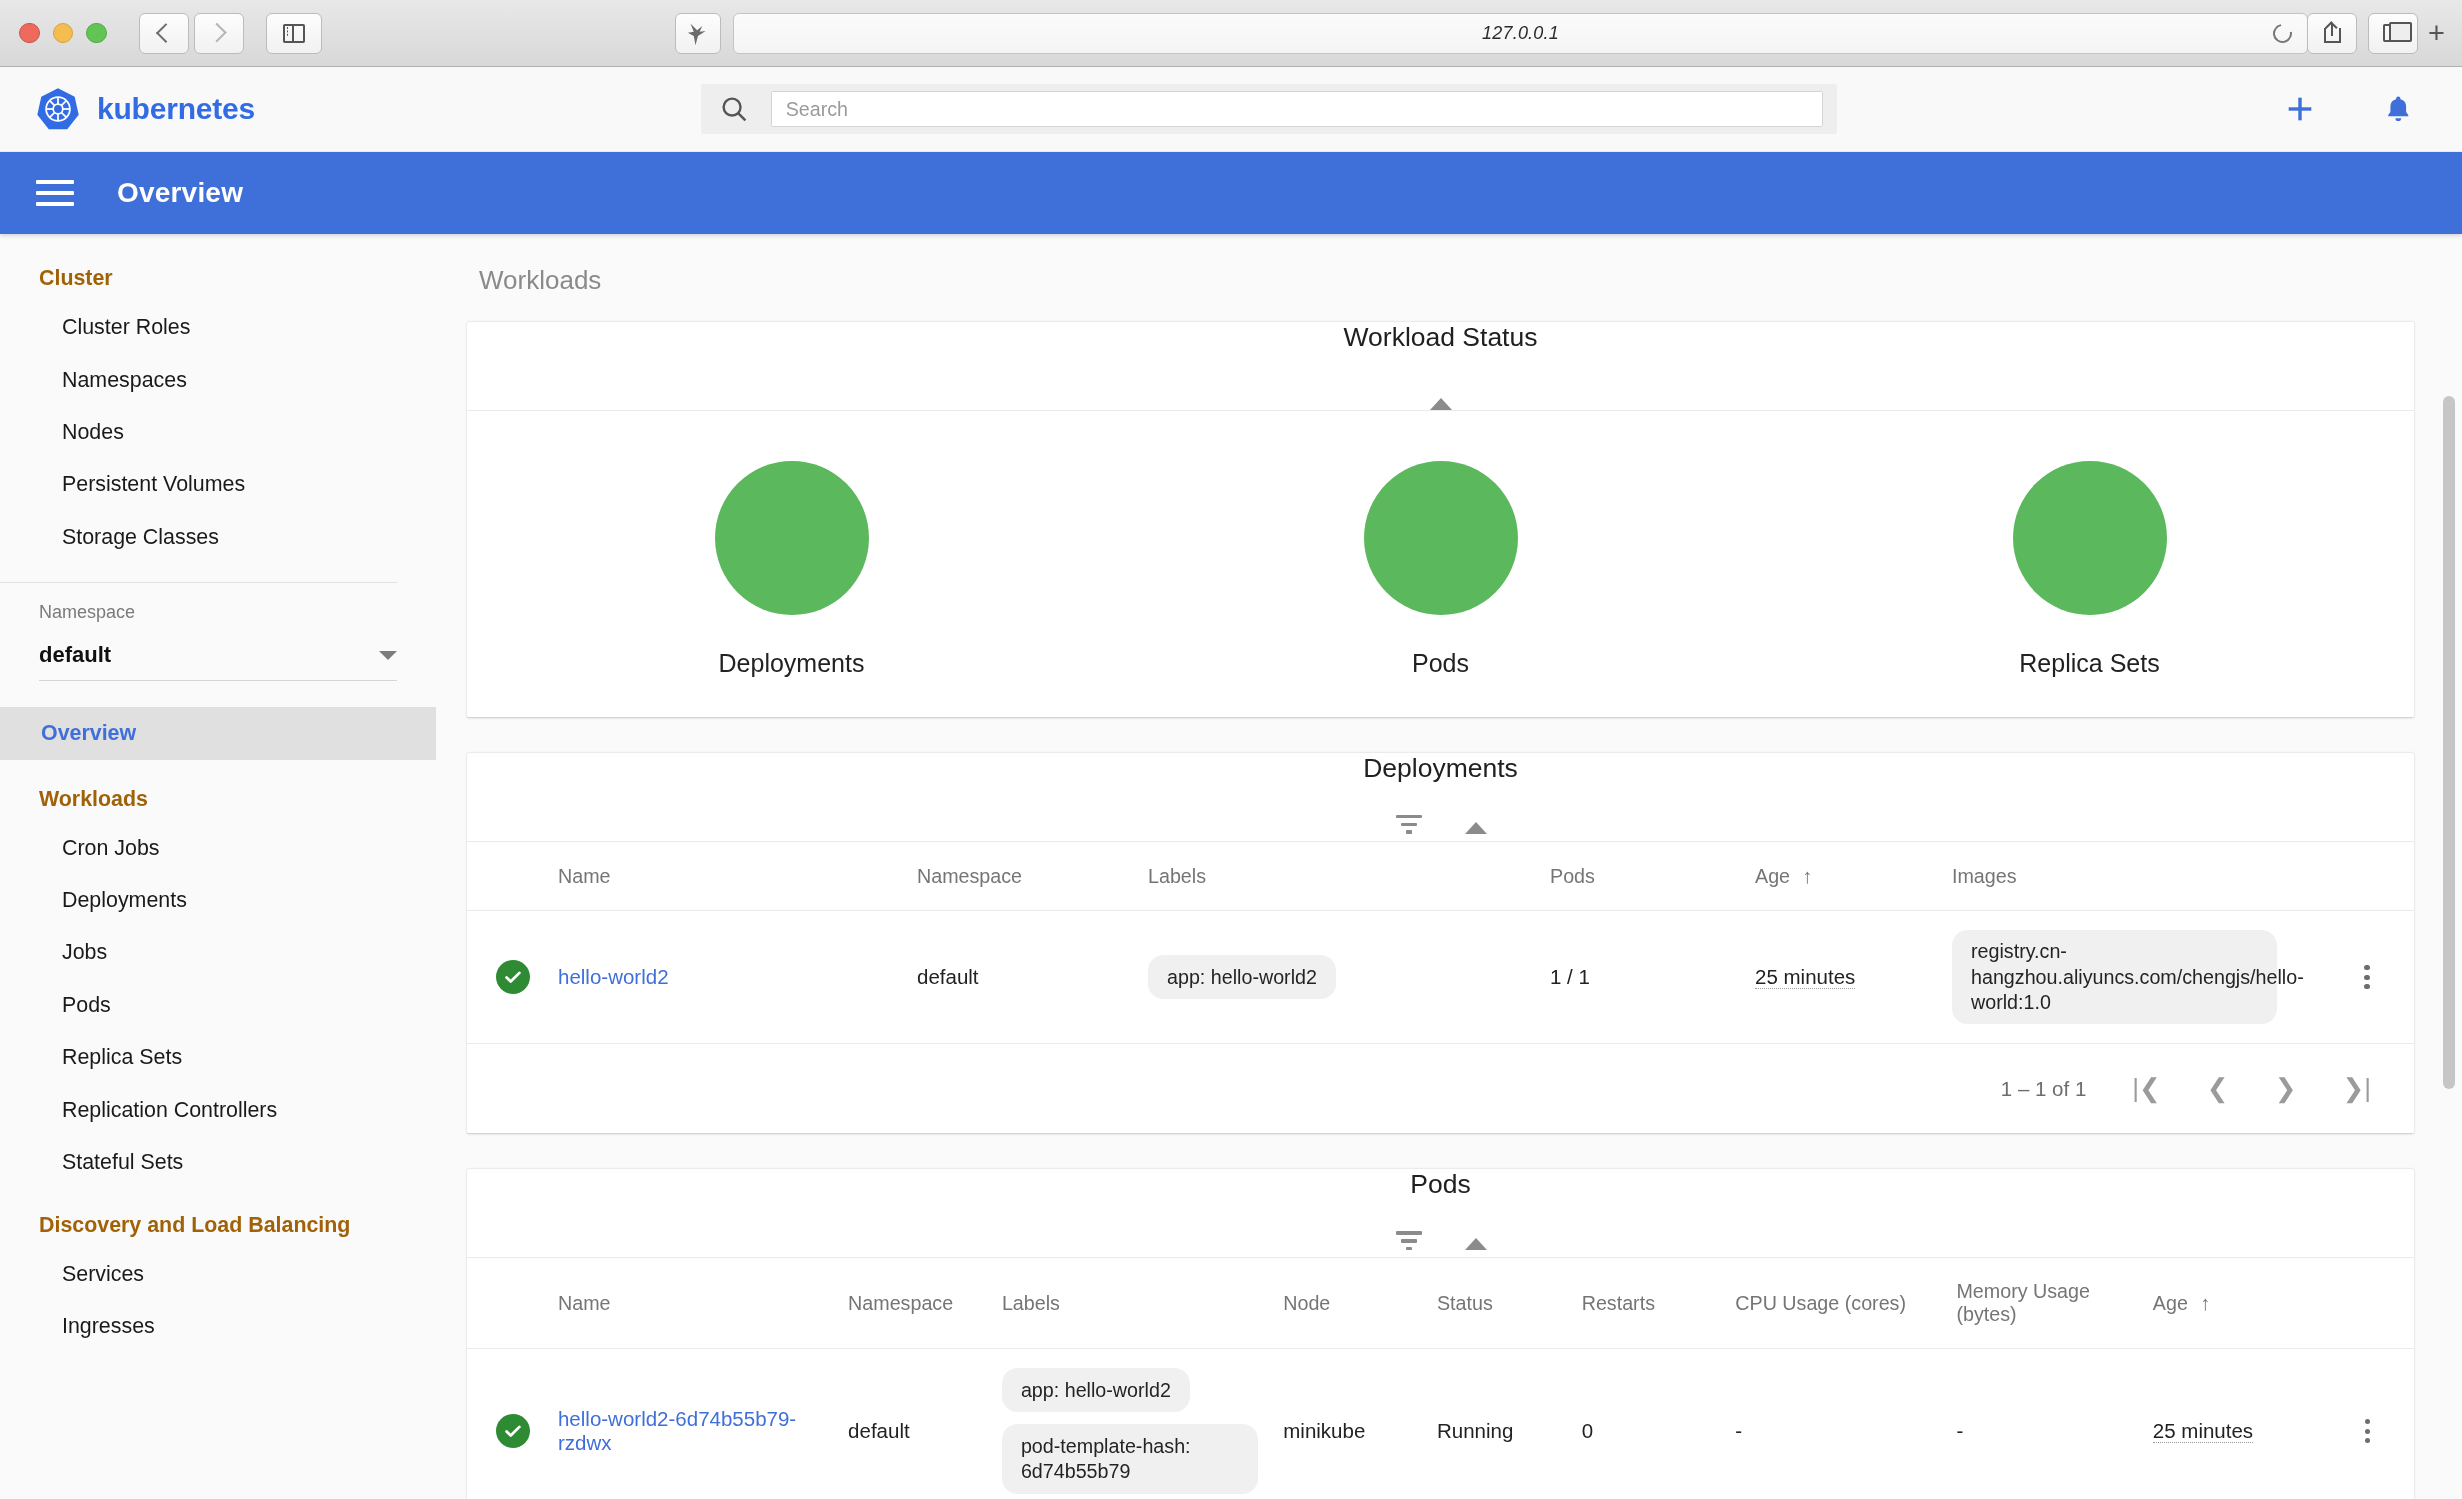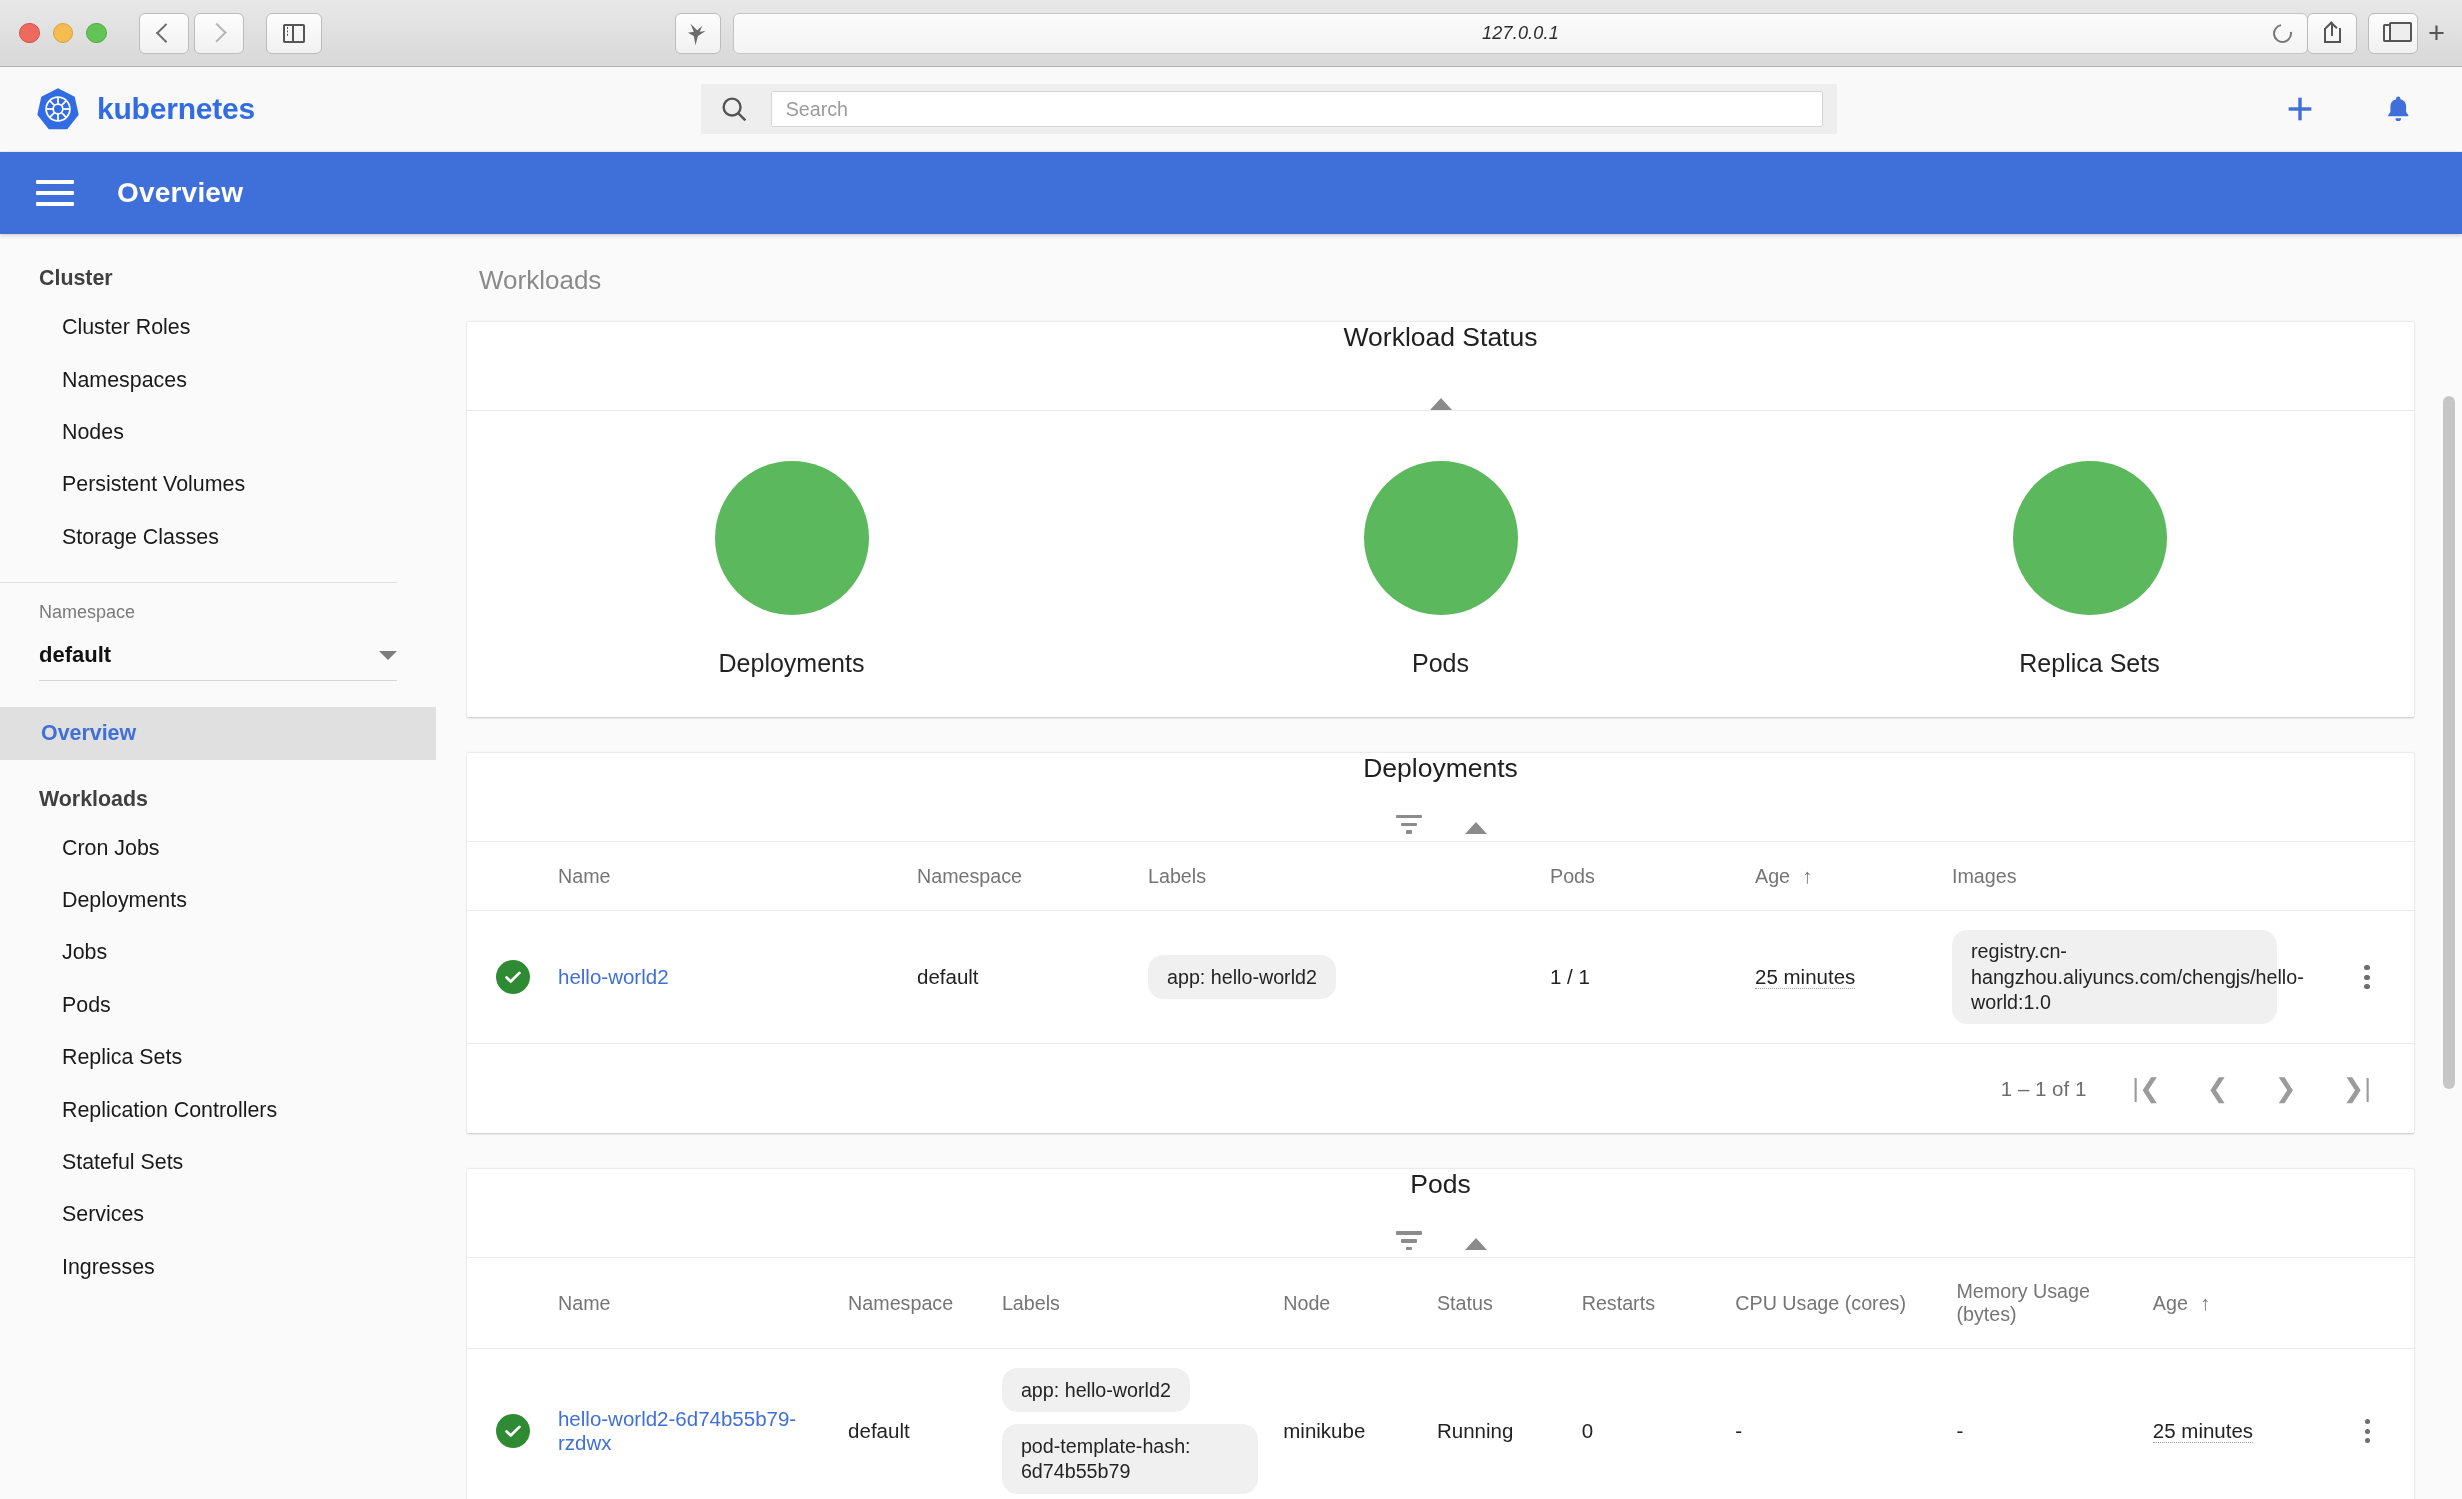--- a/index.html
+++ b/index.html
@@ -116,21 +116,21 @@
   .layout { display: flex; height: calc(1500px - 67px - 85px - 82px); }
 
   
   .sidenav {
     width: 436px; background: #fafafa;
     padding-top: 22px; overflow: hidden;
     flex-shrink: 0;
     box-shadow: 0.9px 0 0 #ececec;
   }
   .nav-head {
-    font-size: 21.4px; font-weight: 700; color: #404040;
+    font-size: 21.4px; font-weight: 700; color: #a16207;
     padding: 10.3px 0 10.3px 39px;
   }
   .nav-item {
     font-size: 21.4px; color: #1a1a1a;
     padding: 13.7px 0 13.7px 62px;
     cursor: pointer; white-space: nowrap;
   }
   .nav-item.active { background: #e0e0e0; color: #3f6fd8; font-weight: 600; padding-left: 41px; }
   .nav-divider { height: 0.9px; background: #e2e2e2; margin: 19px 39px 0 0; }
 
@@ -346,20 +346,21 @@
 
     <div class="nav-head" style="padding-top:27px">Workloads</div>
     <div class="nav-item">Cron Jobs</div>
     <div class="nav-item">Deployments</div>
     <div class="nav-item">Jobs</div>
     <div class="nav-item">Pods</div>
     <div class="nav-item">Replica Sets</div>
     <div class="nav-item">Replication Controllers</div>
     <div class="nav-item">Stateful Sets</div>
 
+    <div class="nav-head" style="padding-top:24px">Discovery and Load Balancing</div>
     <div class="nav-item">Services</div>
     <div class="nav-item">Ingresses</div>
   </nav>
 
   <main class="content">
     <div class="breadcrumb">Workloads</div>
 
     <section class="card">
       <div class="card-head">
         <div class="card-title">Workload Status</div>

